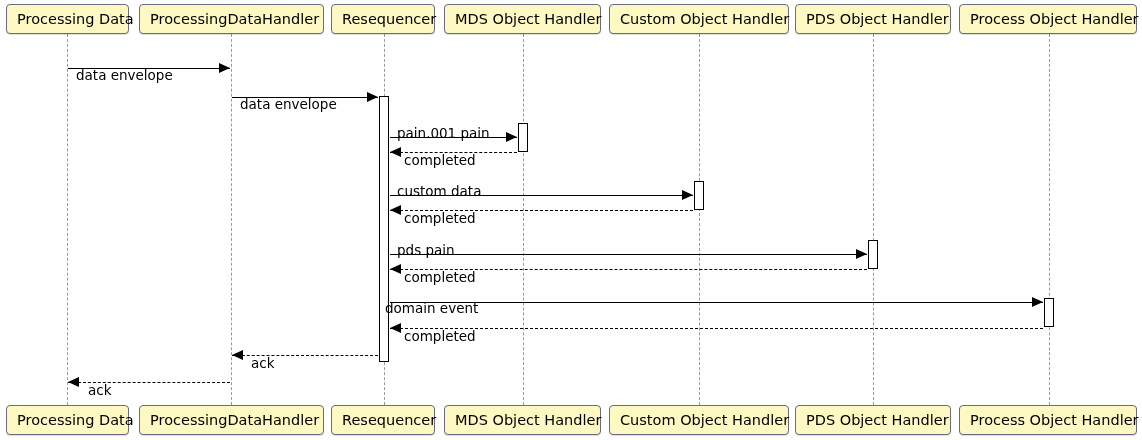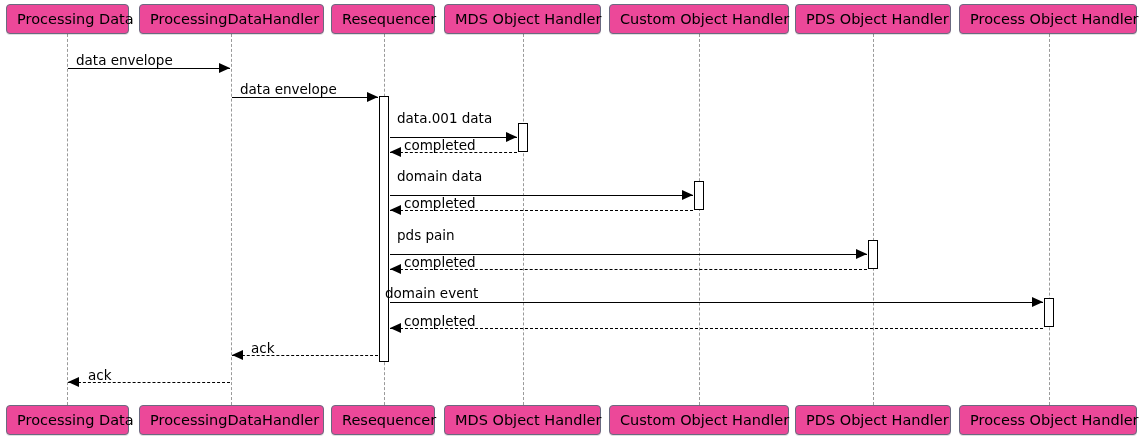--- a/index.html
+++ b/index.html
@@ -14,21 +14,21 @@
   #diagram-root {
     position: relative;
     width: 1142px;
     height: 440px;
     background: #ffffff;
     overflow: hidden;
   }
   .participant-box {
     position: absolute;
     box-sizing: border-box;
-    background: #ec4899;
+    background: #fef9c3;
     border: 1px solid #6A6A80;
     border-radius: 4px;
     height: 30px;
     line-height: 28px;
     text-align: center;
     font-size: 14.5px;
     color: #000000;
     white-space: nowrap;
     padding: 0 10px;
     box-shadow: 0 1px 0 rgba(0,0,0,0.12);
@@ -52,20 +52,21 @@
   }
   .msg-line.dashed {
     border-top: 1px dashed #000000;
   }
   .msg-label {
     position: absolute;
     font-size: 13.5px;
     color: #000000;
     white-space: nowrap;
     line-height: 14px;
+    margin-top: 15px;
   }
   .arrowhead {
     position: absolute;
     width: 0;
     height: 0;
   }
   .arrowhead.right {
     border-top: 5px solid transparent;
     border-bottom: 5px solid transparent;
     border-left: 11px solid #000000;
@@ -107,27 +108,27 @@
     <div class="activation" style="left: 868px; top: 240px; height: 29px;"></div>
     <div class="activation" style="left: 1044px; top: 298px; height: 29px;"></div>
     <div class="msg-line" style="left: 68px; width: 162px; top: 68px;"></div>
     <div class="arrowhead right" style="top: 63px; left: 219px;"></div>
     <div class="msg-label" style="left: 76px; top: 53px;">data envelope</div>
     <div class="msg-line" style="left: 232px; width: 146px; top: 97px;"></div>
     <div class="arrowhead right" style="top: 92px; left: 367px;"></div>
     <div class="msg-label" style="left: 240px; top: 82px;">data envelope</div>
     <div class="msg-line" style="left: 390px; width: 127px; top: 137px;"></div>
     <div class="arrowhead right" style="top: 132px; left: 506px;"></div>
-    <div class="msg-label" style="left: 397px; top: 111px;">data.001 data</div>
+    <div class="msg-label" style="left: 397px; top: 111px;">pain.001 pain</div>
     <div class="msg-line dashed" style="left: 390px; width: 127px; top: 152px;"></div>
     <div class="arrowhead left" style="top: 147px; left: 390px;"></div>
     <div class="msg-label" style="left: 404px; top: 138px;">completed</div>
     <div class="msg-line" style="left: 390px; width: 303px; top: 195px;"></div>
     <div class="arrowhead right" style="top: 190px; left: 682px;"></div>
-    <div class="msg-label" style="left: 397px; top: 169px;">domain data</div>
+    <div class="msg-label" style="left: 397px; top: 169px;">custom data</div>
     <div class="msg-line dashed" style="left: 390px; width: 303px; top: 210px;"></div>
     <div class="arrowhead left" style="top: 205px; left: 390px;"></div>
     <div class="msg-label" style="left: 404px; top: 196px;">completed</div>
     <div class="msg-line" style="left: 390px; width: 477px; top: 254px;"></div>
     <div class="arrowhead right" style="top: 249px; left: 856px;"></div>
     <div class="msg-label" style="left: 397px; top: 228px;">pds pain</div>
     <div class="msg-line dashed" style="left: 390px; width: 477px; top: 269px;"></div>
     <div class="arrowhead left" style="top: 264px; left: 390px;"></div>
     <div class="msg-label" style="left: 404px; top: 255px;">completed</div>
     <div class="msg-line" style="left: 390px; width: 653px; top: 302px;"></div>

